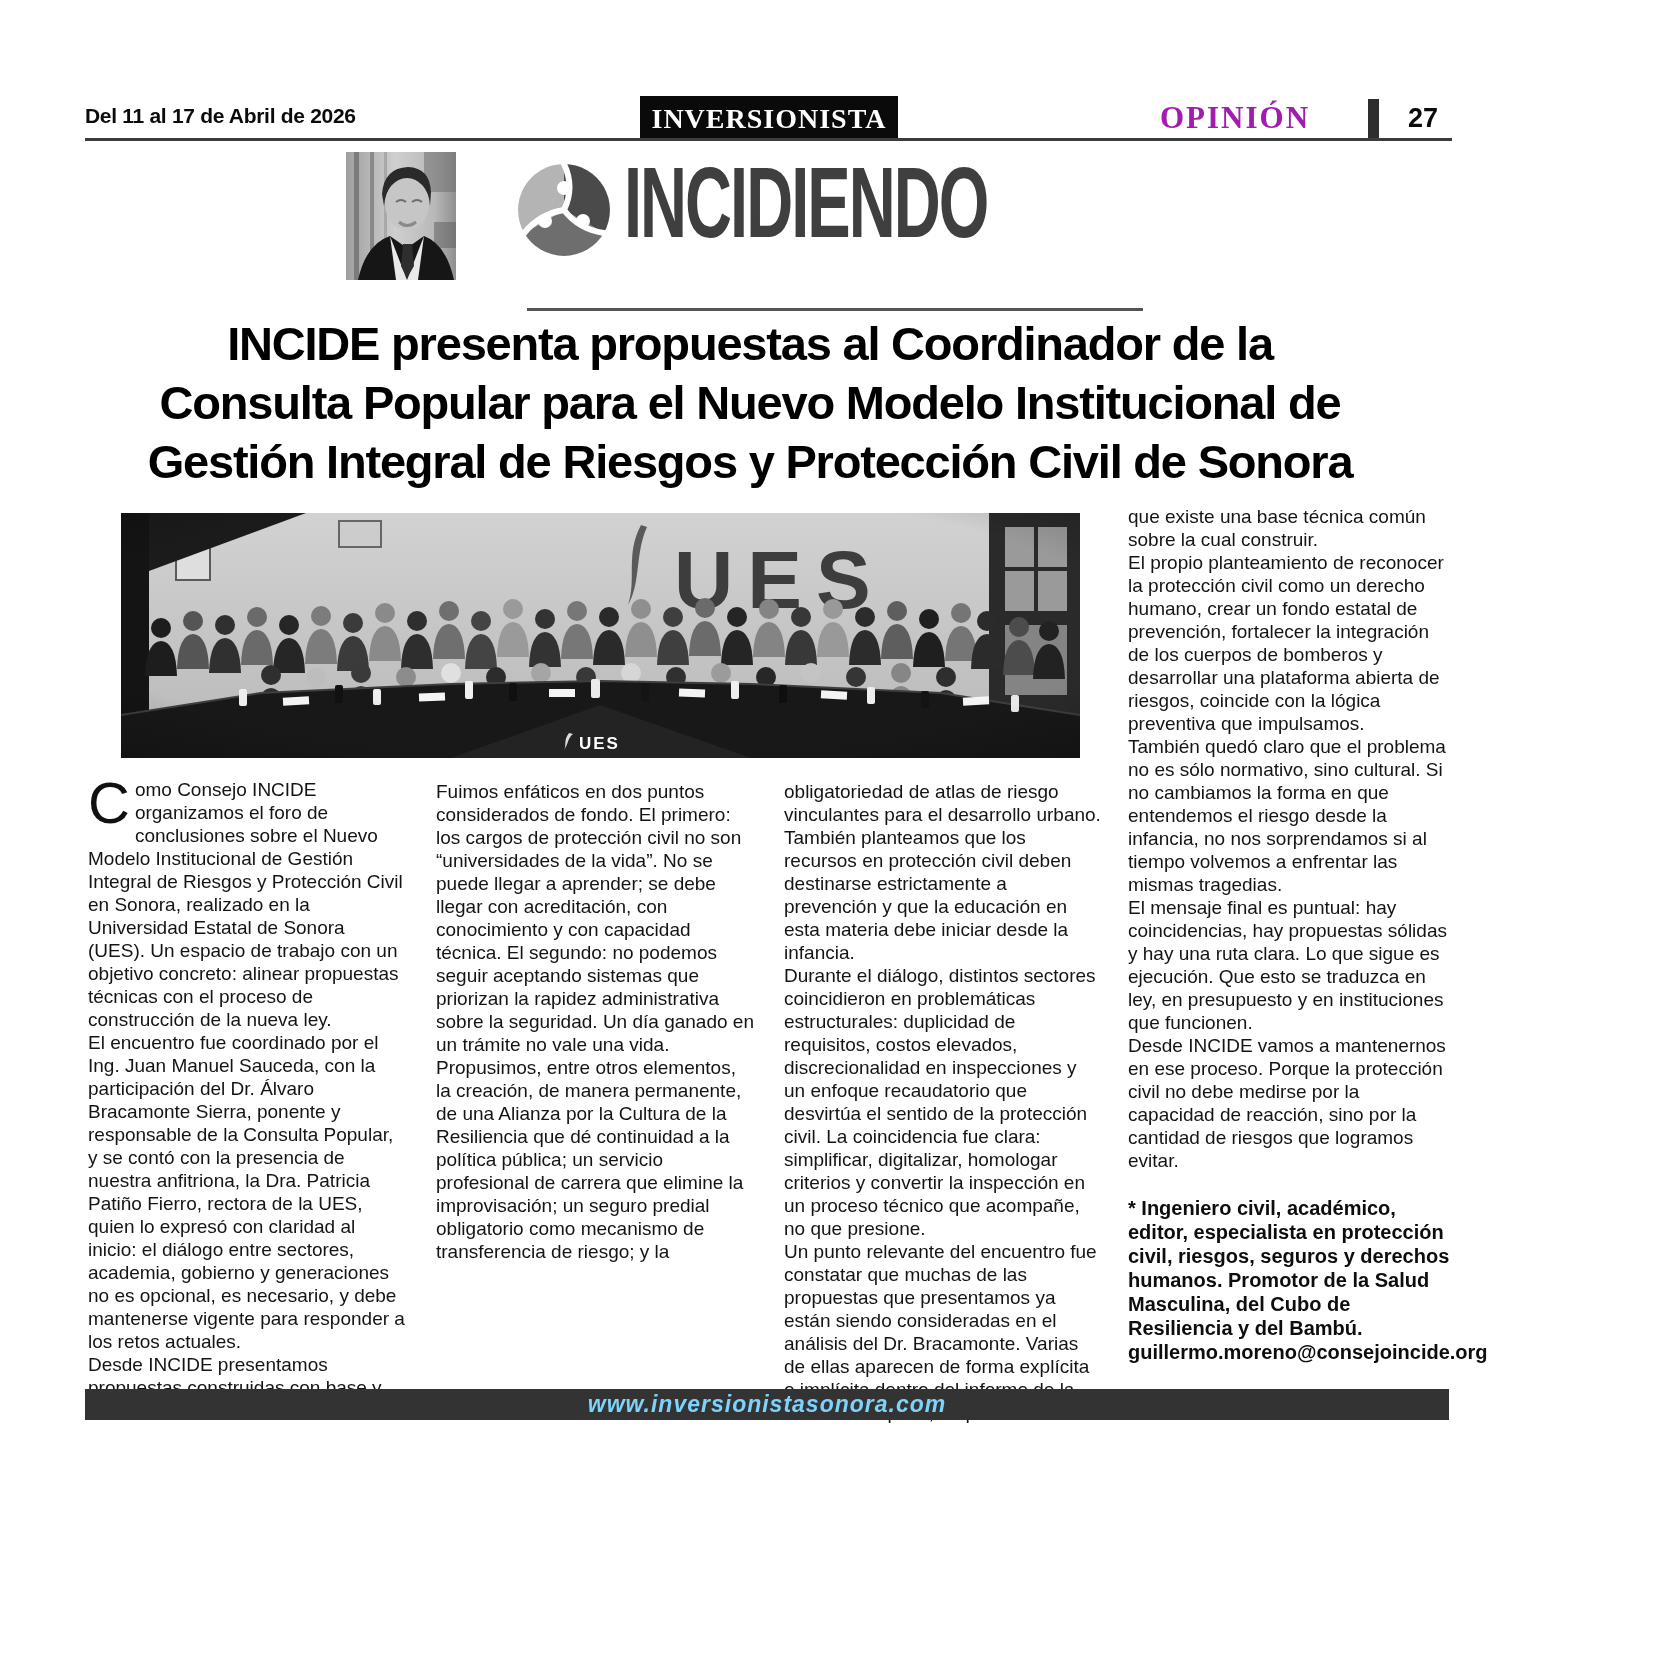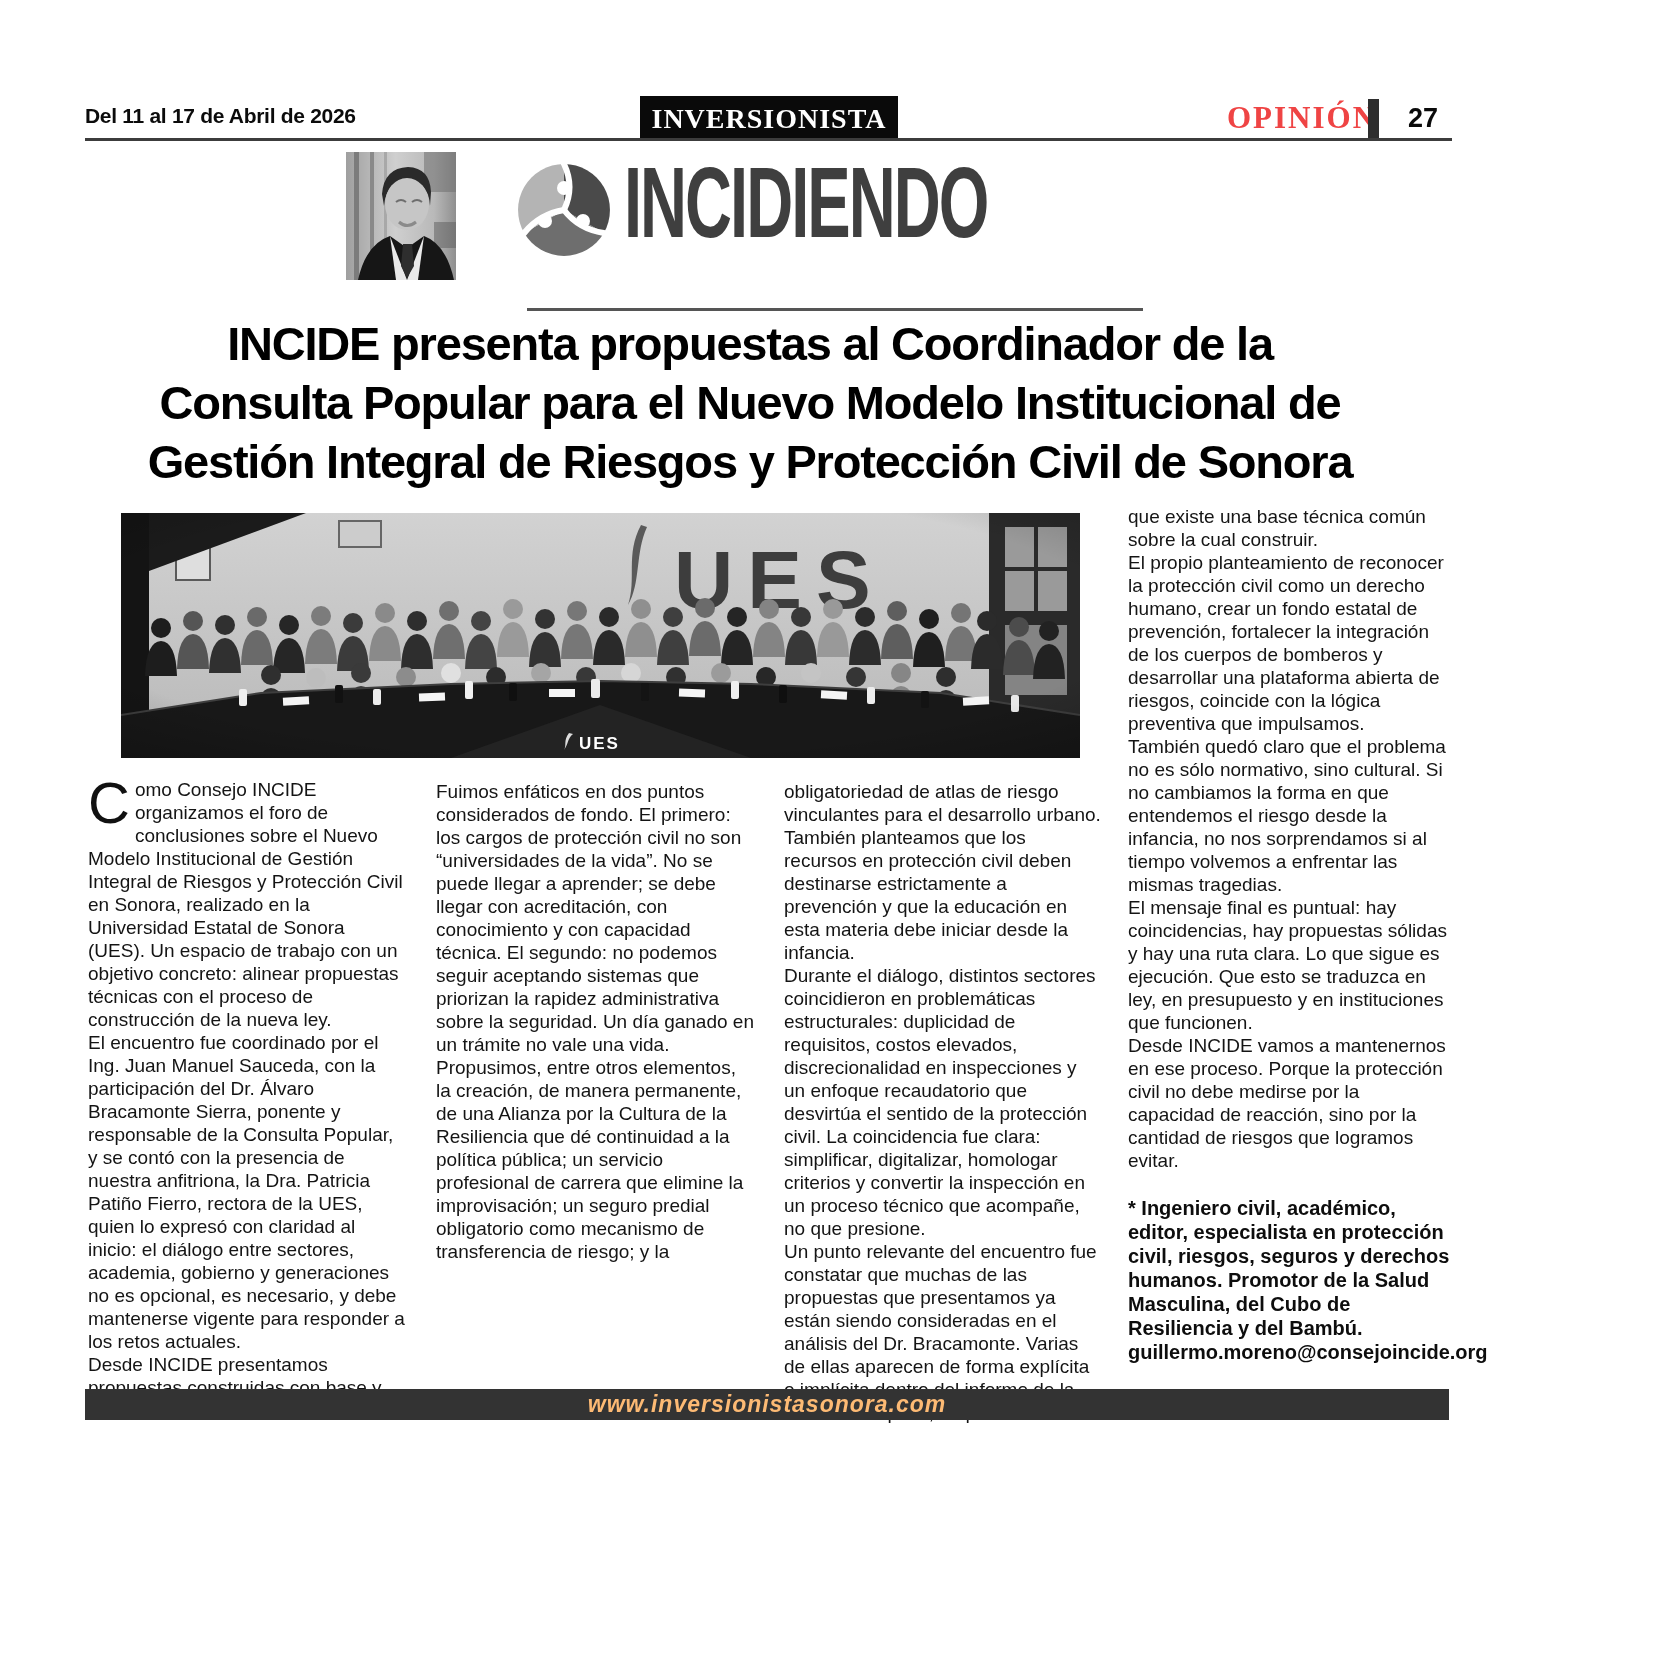--- a/index.html
+++ b/index.html
@@ -18,22 +18,22 @@
   .header-rule {
     position:absolute; left:85px; top:138px; width:1367px; height:3px; background:#3c3c3c;
   }
   .masthead {
     position:absolute; left:640px; top:96px; width:258px; height:45px;
     background:#0a0a0a; color:#ffffff; font-family:"Liberation Serif", serif;
     font-weight:700; font-size:28px; letter-spacing:1px;
     display:flex; align-items:center; justify-content:center;
   }
   .section-label {
-    position:absolute; left:1227px; top:100px; font-family:"Liberation Serif", serif;
-    font-weight:700; font-size:31px; letter-spacing:2px; color:#ef4444;
+    position:absolute; left:1160px; top:100px; font-family:"Liberation Serif", serif;
+    font-weight:700; font-size:31px; letter-spacing:2px; color:#a21caf;
   }
   .section-bar {
     position:absolute; left:1368px; top:99px; width:11px; height:41px; background:#2e2e2e;
   }
   .page-number {
     position:absolute; left:1396px; top:103px; width:54px; text-align:center;
     font-size:27px; font-weight:700; color:#0a0a0a;
   }
   
   .author-photo { position:absolute; left:346px; top:152px; width:110px; height:128px; }
@@ -70,21 +70,21 @@
   }
   .author-bio {
     margin-top:24px; font-weight:700; text-align:left; font-size:20px; line-height:24px; color:#0d0d0d;
   }
   
   .footer-bar {
     position:absolute; left:85px; top:1389px; width:1364px; height:31px; background:#333333;
     display:flex; align-items:center; justify-content:center;
   }
   .footer-url {
-    color:#fdba74; font-style:italic; font-weight:700; font-size:23px; letter-spacing:1px;
+    color:#7dd3fc; font-style:italic; font-weight:700; font-size:23px; letter-spacing:1px;
   }
 </style>
 </head>
 <body>
 
 <div id="page">
 
   <div class="header-date">Del 11 al 17 de Abril de 2026</div>
   <div class="masthead">INVERSIONISTA</div>
   <div class="section-label">OPINIÓN</div>

